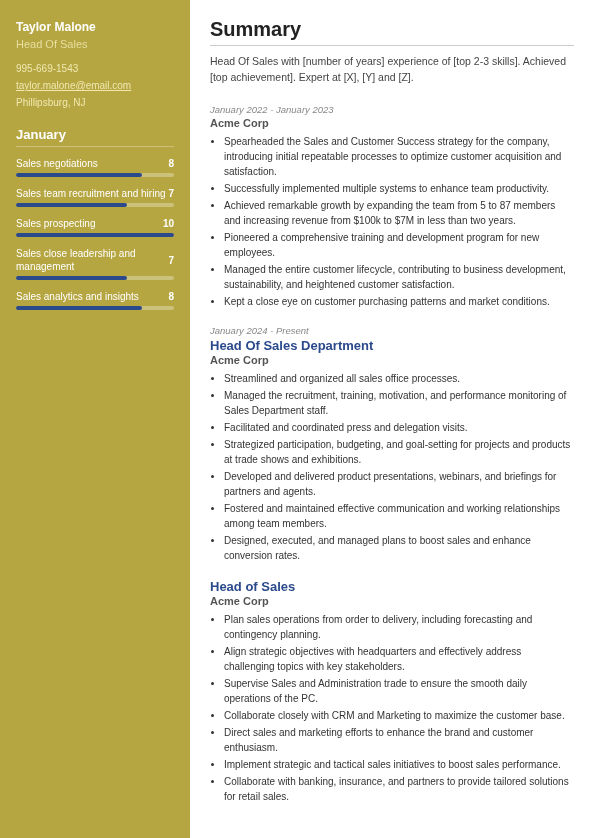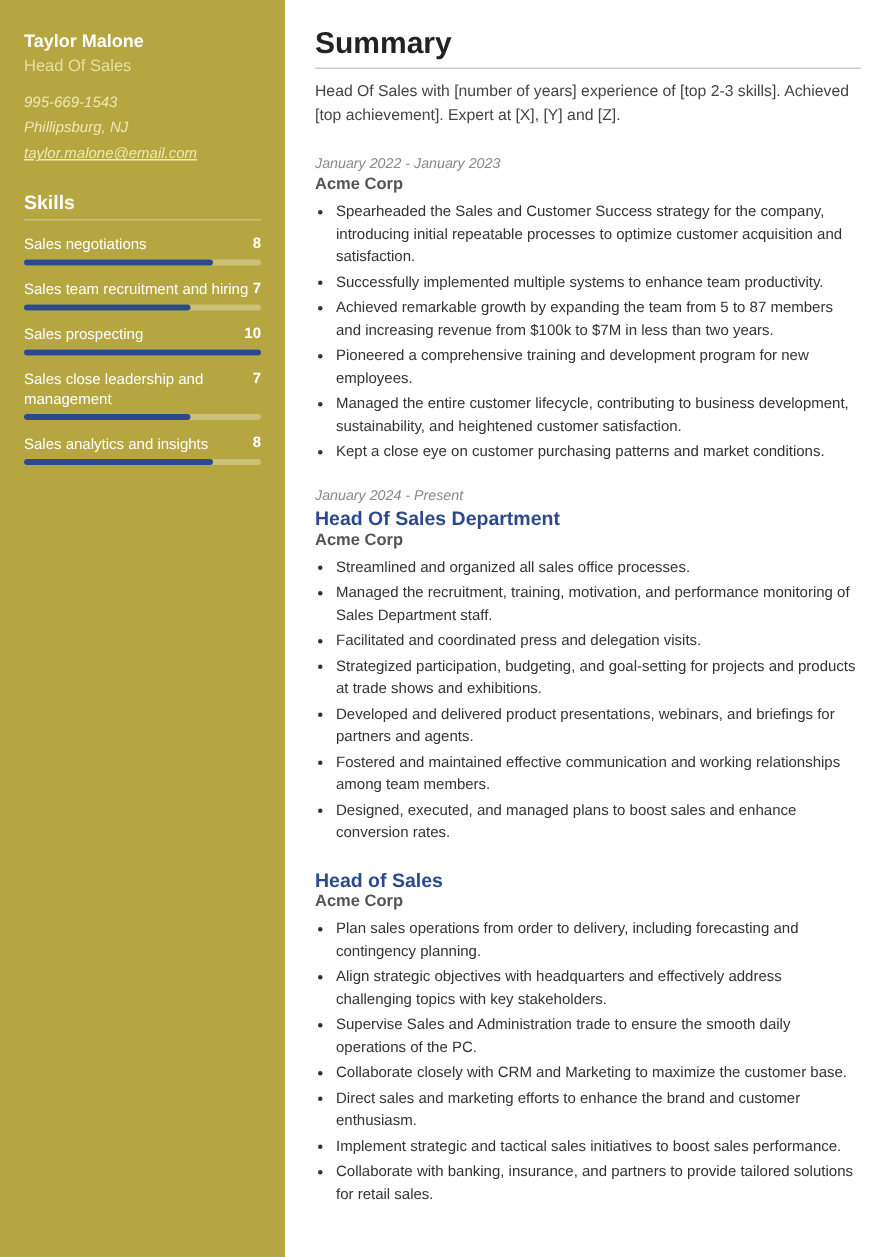--- a/index.html
+++ b/index.html
@@ -31,41 +31,40 @@
     .sidebar-title {
       font-size: 11px;
       color: #e8dfa0;
       margin-bottom: 10px;
     }
     .sidebar-contact {
       font-size: 10px;
       color: #f0e8b0;
       line-height: 1.7;
       margin-bottom: 16px;
-      font-style: italic;
     }
     .sidebar-contact a {
       color: #f0e8b0;
       text-decoration: underline;
     }
     .sidebar-section-title {
       font-size: 13px;
       font-weight: bold;
       color: #fff;
       margin-bottom: 10px;
       border-bottom: 1px solid rgba(255,255,255,0.3);
       padding-bottom: 4px;
     }
     .skill-item {
       margin-bottom: 10px;
     }
     .skill-header {
       display: flex;
       justify-content: space-between;
-      align-items: flex-start;
+      align-items: center;
       margin-bottom: 3px;
     }
     .skill-name {
       font-size: 10px;
       color: #fff;
       line-height: 1.3;
     }
     .skill-score {
       font-size: 10px;
       color: #fff;
@@ -138,25 +137,25 @@
     }
   </style>
 </head>
 <body>
 
 <div class="sidebar">
   <div class="sidebar-name">Taylor Malone</div>
   <div class="sidebar-title">Head Of Sales</div>
   <div class="sidebar-contact">
     <div>995-669-1543</div>
+    <div><a href="mailto:taylor.malone@email.com">taylor.malone@email.com</a></div>
     <div>Phillipsburg, NJ</div>
-    <div><a href="mailto:taylor.malone@email.com">taylor.malone@email.com</a></div>
   </div>
 
-  <div class="sidebar-section-title">Skills</div>
+  <div class="sidebar-section-title">January</div>
 
   <div id="skills-container">
       <div class="skill-item">
       <div class="skill-header">
         <span class="skill-name">Sales negotiations</span>
         <span class="skill-score">8</span>
       </div>
       <div class="skill-bar-bg">
         <div class="skill-bar-fill" style="width:80%"></div>
       </div>

